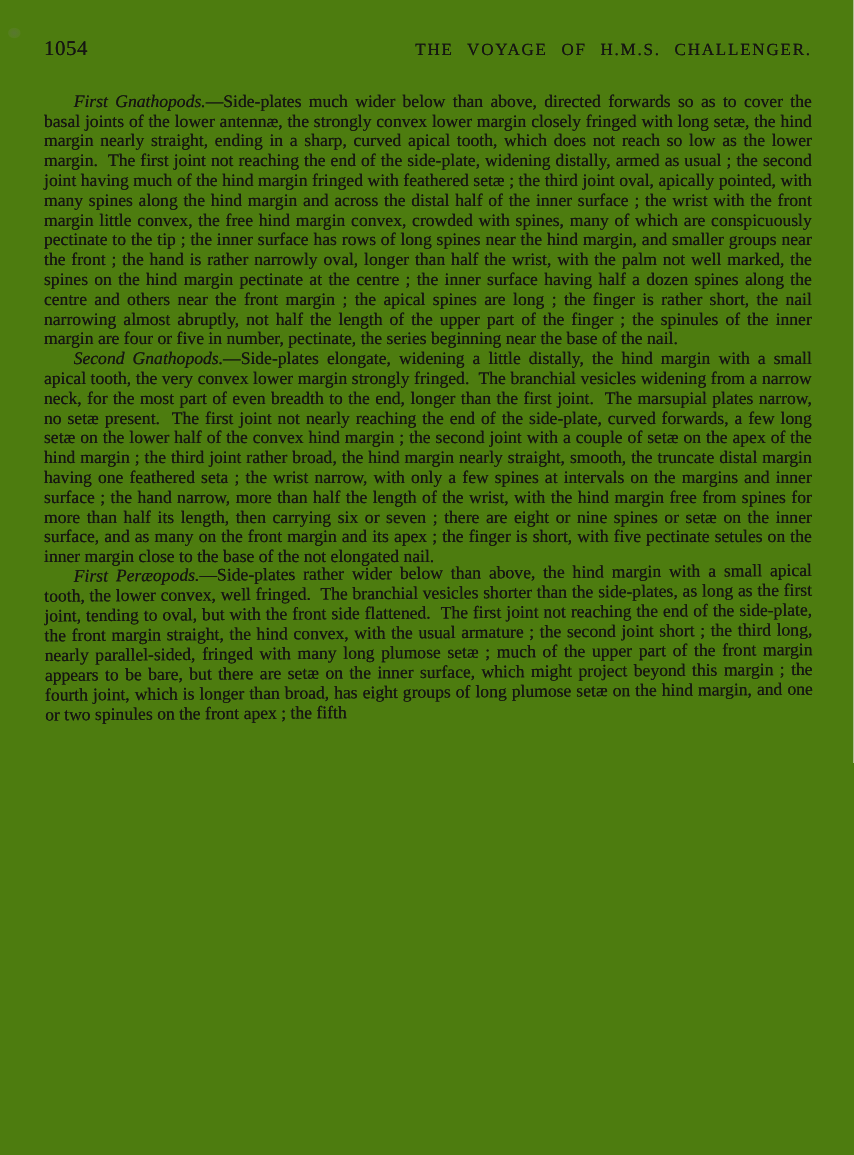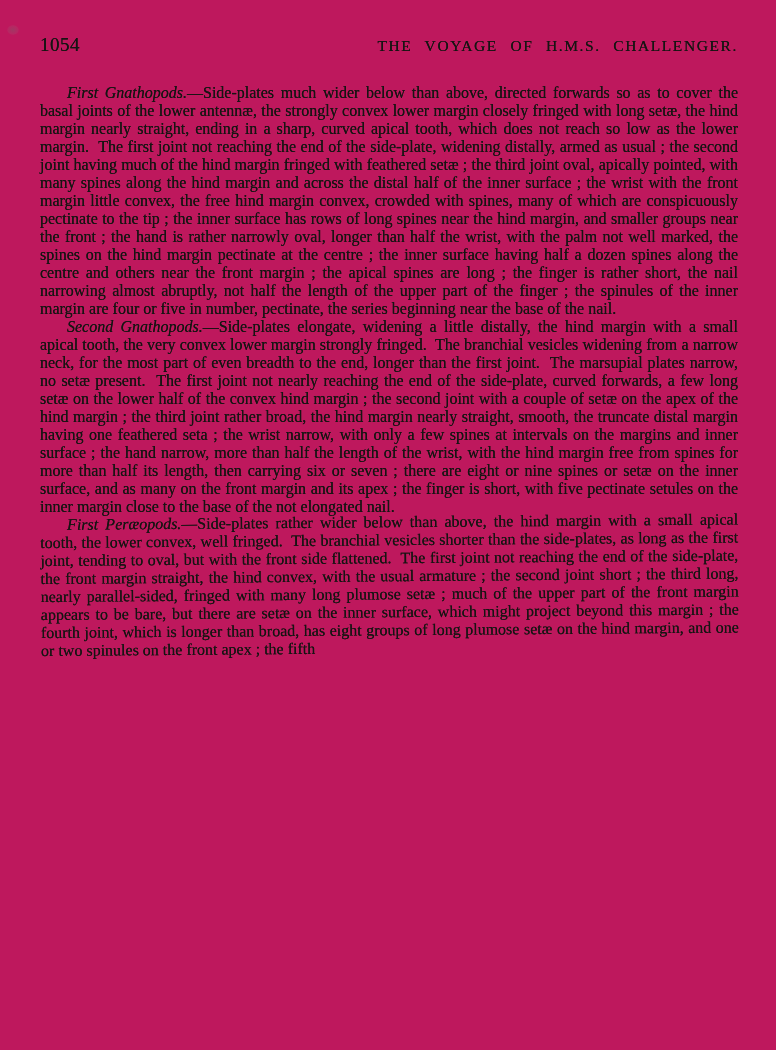--- a/index.html
+++ b/index.html
@@ -4,21 +4,21 @@
 <style>
   html, body {
     margin: 0;
     padding: 0;
     background: #ffffff;
   }
   .page {
     position: relative;
     width: 776px;
     height: 1050px;
-    background: #be185d;
+    background: #4d7c0f;
     overflow: hidden;
     font-family: "Liberation Serif", "DejaVu Serif", serif;
     color: #161513;
   }
   
   .smudge {
     position: absolute;
     left: 7px;
     top: 25px;
     width: 12px;

